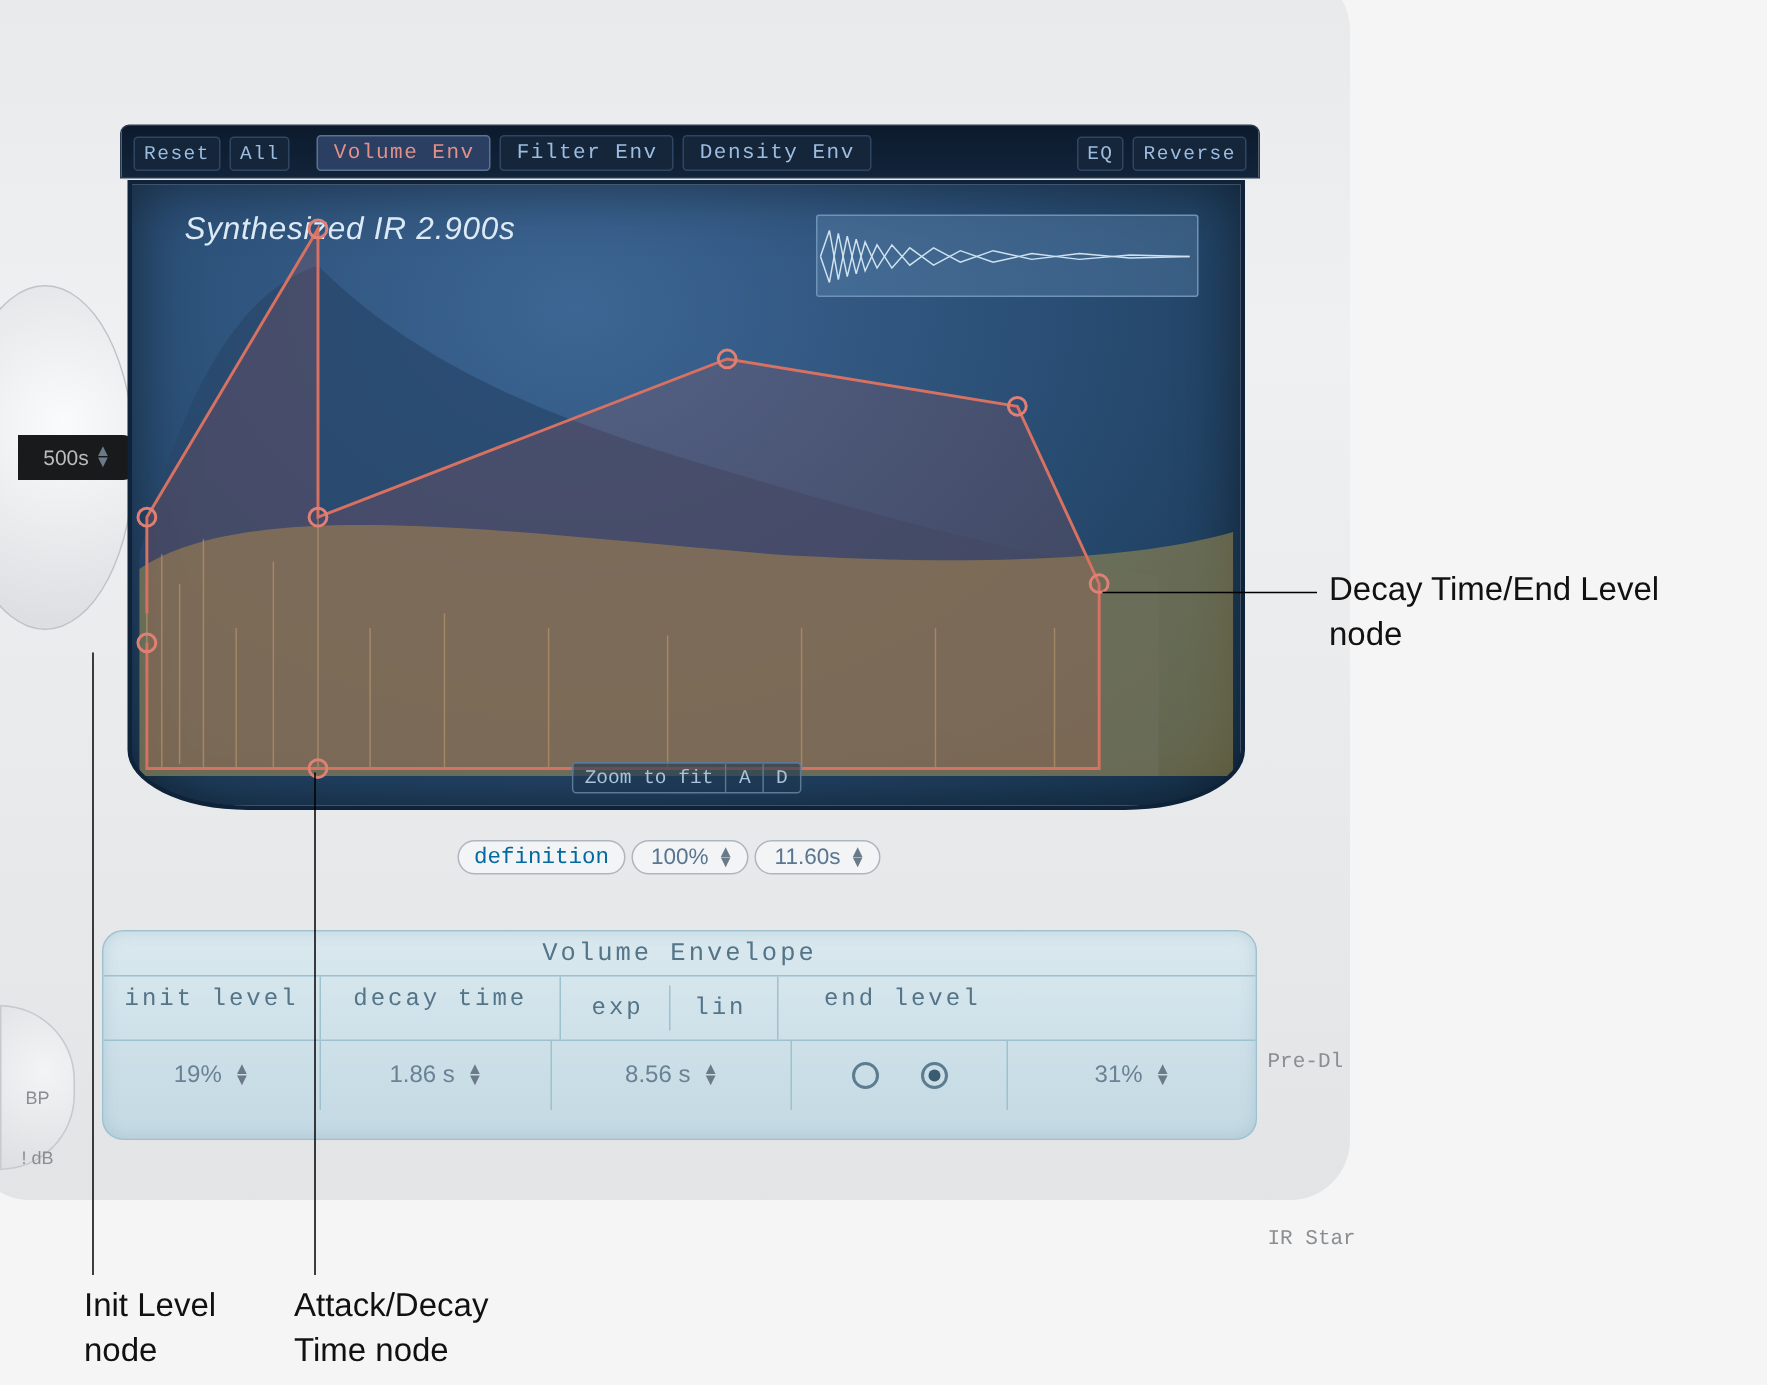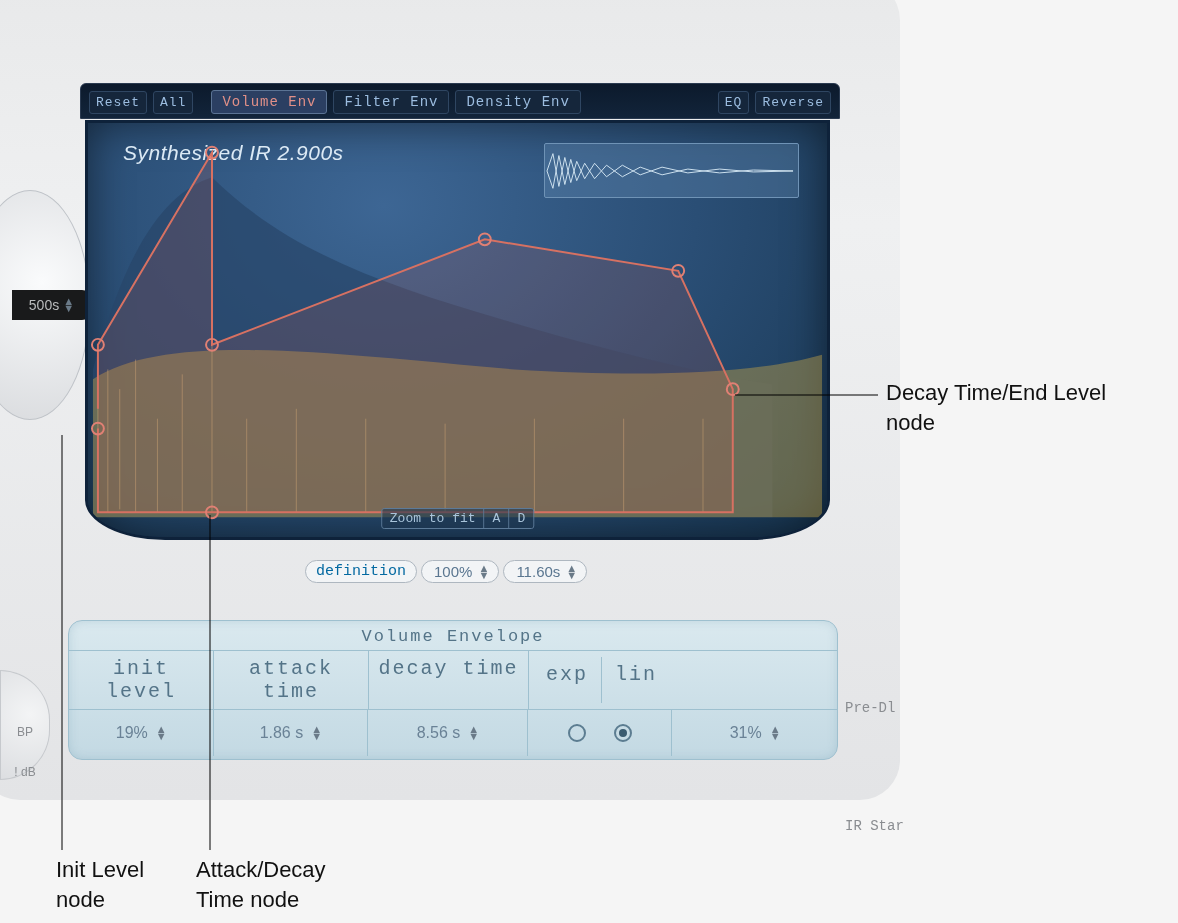--- a/index.html
+++ b/index.html
@@ -85,21 +85,21 @@
   border: 1px solid #9ec0cf; border-radius: 14px;
   box-shadow: inset 0 0 10px rgba(120,160,180,.3);
 }
 .panel-title {
   text-align: center; padding: 6px 0 4px; font-family: "Courier New", monospace;
   font-size: 17px; letter-spacing: 2px; color: #547488;
   border-bottom: 1px solid #9ec0cf;
 }
 .panel-head { display:flex; border-bottom: 1px solid #9ec0cf; }
 .panel-head div {
-  font-family: "Courier New", monospace; font-size: 20px; color: #547488;
+  font-family: "Courier New", monospace; font-size: 16px; color: #547488;
   letter-spacing: 2px; padding: 6px 4px; text-align:center; border-right:1px solid #9ec0cf;
 }
 .panel-head div:last-child { border-right:none; }
 .panel-row { display:flex; }
 .panel-cell {
   display:flex; align-items:center; justify-content:center; gap:8px;
   padding: 14px 4px; border-right:1px solid #9ec0cf;
   font-family: "Courier New", monospace; font-size: 16px; color: #6a8296;
 }
 .panel-cell:last-child { border-right:none; }
@@ -224,26 +224,26 @@
   <div class="stepper">
     <span>11.60s</span>
     <span class="ud">▲<br>▼</span>
   </div>
 </div>
 
 <div class="panel">
   <div class="panel-title">Volume Envelope</div>
   <div class="panel-head">
     <div class="col-init">init level</div>
-    <div class="col-att">attack  time</div>
     <div class="col-dec">decay  time</div>
     <div class="col-mode" style="display:flex;">
       <div style="flex:1">exp</div>
       <div style="flex:1">lin</div>
     </div>
+    <div class="col-end">end level</div>
   </div>
   <div class="panel-row">
     <div class="panel-cell col-init">
       <span>19%</span>
       <span class="ud">▲<br>▼</span>
     </div>
     <div class="panel-cell col-att">
       <span>1.86 s</span>
       <span class="ud">▲<br>▼</span>
     </div>

